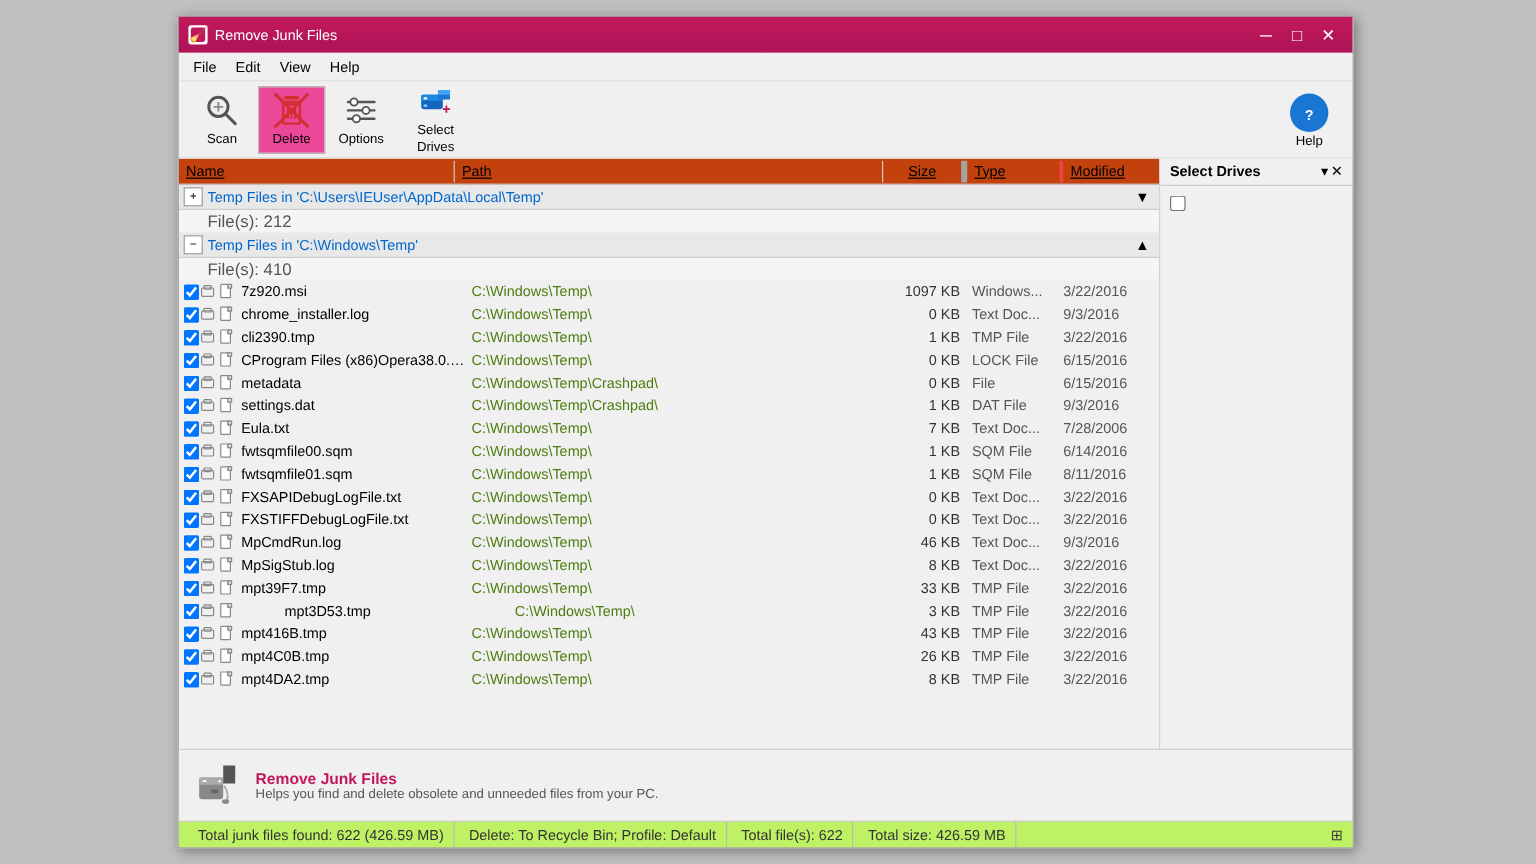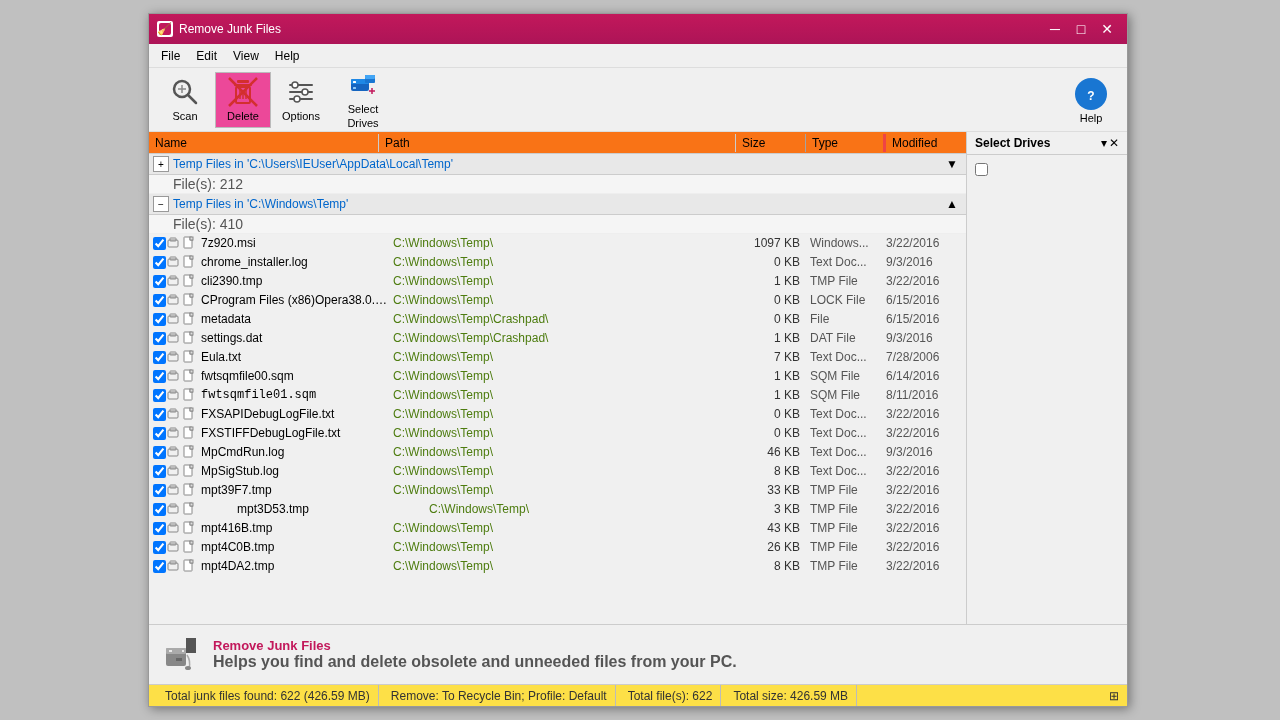--- a/index.html
+++ b/index.html
@@ -15,24 +15,24 @@
     .menu-item { padding: 2px 8px; cursor: pointer; font-size: 12px; }
     .toolbar { background: #f0f0f0; height: 64px; display: flex; align-items: center; padding: 4px 8px; border-bottom: 1px solid #ddd; gap: 2px; }
     .toolbar-btn { display: flex; flex-direction: column; align-items: center; justify-content: center; width: 56px; height: 56px; cursor: pointer; border: 1px solid transparent; padding: 4px; gap: 2px; background: transparent; }
     .toolbar-btn.active { background: #ec4899; border-color: #bbb; }
     .toolbar-btn-icon { width: 32px; height: 32px; display: flex; align-items: center; justify-content: center; }
     .toolbar-btn-label { font-size: 11px; text-align: center; line-height: 1.2; }
     .toolbar-spacer { flex: 1; }
     .help-btn { width: 56px; height: 56px; display: flex; flex-direction: column; align-items: center; justify-content: center; cursor: pointer; }
     .content-area { display: flex; flex: 1; overflow: hidden; }
     .main-panel { flex: 1; display: flex; flex-direction: column; overflow: hidden; border-right: 1px solid #ccc; }
-    .column-header { display: flex; align-items: center; background: #f97316; border-bottom: 1px solid #ccc; height: 22px; font-size: 12px; padding: 0; }
+    .column-header { display: flex; align-items: center; background: #c2410c; border-bottom: 1px solid #ccc; height: 22px; font-size: 12px; padding: 0; text-decoration: underline; }
     .col-name { width: 230px; padding: 2px 6px; border-right: 1px solid #ccc; cursor: pointer; }
     .col-path { flex: 1; padding: 2px 6px; border-right: 1px solid #ccc; cursor: pointer; }
-    .col-size { width: 70px; padding: 2px 6px; border-right: 1px solid #a3a3a3; text-align: left; cursor: pointer; }
+    .col-size { width: 70px; padding: 2px 6px; border-right: 5px solid #a3a3a3; text-align: center; cursor: pointer; }
     .col-type { width: 80px; padding: 2px 6px; border-right: 3px solid #ef4444; cursor: pointer; }
     .col-modified { width: 80px; padding: 2px 6px; cursor: pointer; }
     .scroll-area { flex: 1; overflow-y: auto; overflow-x: hidden; }
     .group-header { display: flex; align-items: center; background: #e8e8e8; padding: 2px 4px; cursor: pointer; border-bottom: 1px solid #ccc; }
     .group-header-text { color: #0066cc; font-size: 12px; flex: 1; }
     .expand-btn { width: 16px; height: 16px; display: flex; align-items: center; justify-content: center; margin-right: 4px; border: 1px solid #999; background: white; font-size: 10px; cursor: pointer; }
     .group-files-count { font-size: 14px; color: #555; padding: 1px 8px 1px 24px; background: #f5f5f5; border-bottom: 1px solid #eee; }
     .file-row { display: flex; align-items: center; padding: 1px 0; border-bottom: 1px solid #f0f0f0; height: 19px; }
     .file-check { width: 16px; height: 16px; display: flex; align-items: center; justify-content: center; }
     .file-check-edit { width: 16px; height: 16px; display: flex; align-items: center; justify-content: center; }
@@ -44,26 +44,26 @@
     .file-modified { width: 80px; color: #555; }
     .side-panel { width: 160px; background: #f0f0f0; display: flex; flex-direction: column; }
     .side-panel-header { display: flex; align-items: center; justify-content: space-between; padding: 4px 8px; border-bottom: 1px solid #ccc; background: #f0f0f0; }
     .side-panel-title { font-size: 12px; font-weight: bold; }
     .side-panel-controls { display: flex; gap: 2px; }
     .side-ctrl-btn { background: transparent; border: none; cursor: pointer; font-size: 12px; }
     .drive-item { display: flex; align-items: center; padding: 8px; gap: 6px; cursor: pointer; }
     .drive-checkbox { width: 14px; height: 14px; }
     .drive-progress { height: 6px; background: #ddd; border-radius: 2px; margin-top: 2px; width: 100%; }
     .drive-progress-bar { height: 100%; background: #1e88e5; border-radius: 2px; }
-    .status-bar { height: 22px; background: #fde047; border-top: 1px solid #ccc; display: flex; align-items: center; padding: 0 8px; font-size: 11px; color: #333; gap: 4px; }
+    .status-bar { height: 22px; background: #bef264; border-top: 1px solid #ccc; display: flex; align-items: center; padding: 0 8px; font-size: 11px; color: #333; gap: 4px; }
     .status-segment { padding: 0 8px; border-right: 1px solid #bbb; height: 100%; display: flex; align-items: center; }
     .status-segment:last-child { border-right: none; }
     .bottom-bar { background: #f0f0f0; border-top: 1px solid #ccc; padding: 8px 12px; display: flex; align-items: center; gap: 12px; }
     .bottom-text h3 { font-size: 13px; font-weight: bold; color: #c2185b; }
-    .bottom-text p { font-size: 16px; color: #555; font-weight: bold; }
+    .bottom-text p { font-size: 11px; color: #555; }
     input[type=checkbox] { width: 13px; height: 13px; cursor: pointer; }
   </style>
 </head>
 <body>
 
 <div class="window">
 
   <div class="titlebar">
     <div class="titlebar-left">
       <div class="titlebar-icon">
@@ -384,21 +384,21 @@
                   <rect x="3" y="1" width="6" height="3" rx="0.5" fill="none" stroke="#888" stroke-width="1"></rect>
                 </svg>
     </div>
     <div class="file-icon">
       <svg width="14" height="14" viewBox="0 0 14 14">
                   <rect x="2" y="1" width="8" height="11" rx="0.5" fill="white" stroke="#888" stroke-width="1"></rect>
                   <polyline points="8,1 8,4 11,4" fill="none" stroke="#888" stroke-width="1"></polyline>
                   <rect x="8" y="1" width="3" height="3" rx="0" fill="#ddd" stroke="#888" stroke-width="1"></rect>
                 </svg>
     </div>
-    <div class="file-name" style="padding-left:2px;font-family:Liberation Mono, monospace;">fwtsqmfile01.sqm</div>
+    <div class="file-name" style="padding-left:2px;">fwtsqmfile01.sqm</div>
     <div class="file-path">C:\Windows\Temp\</div>
     <div class="file-size">1 KB</div>
     <div class="file-type">SQM File</div>
     <div class="file-modified">8/11/2016</div>
   </div>
             <div class="file-row">
     <div class="file-check" style="padding-left:4px;">
       <input type="checkbox" checked="" style="">
     </div>
     <div class="file-check-edit" style="display:flex;align-items:center;justify-content:center;">
@@ -640,21 +640,21 @@
       <h3>Remove Junk Files</h3>
       <p>Helps you find and delete obsolete and unneeded files from your PC.</p>
     </div>
   </div>
 
   <div class="status-bar">
     <div class="status-segment">
       <span>Total junk files found: 622 (426.59 MB)</span>
     </div>
     <div class="status-segment">
-      <span>Remove: To Recycle Bin; Profile: Default</span>
+      <span>Delete: To Recycle Bin; Profile: Default</span>
     </div>
     <div class="status-segment">
       <span>Total file(s): 622</span>
     </div>
     <div class="status-segment">
       <span>Total size: 426.59 MB</span>
     </div>
     <div style="margin-left:auto; cursor:pointer;">⊞</div>
   </div>
 </div>

